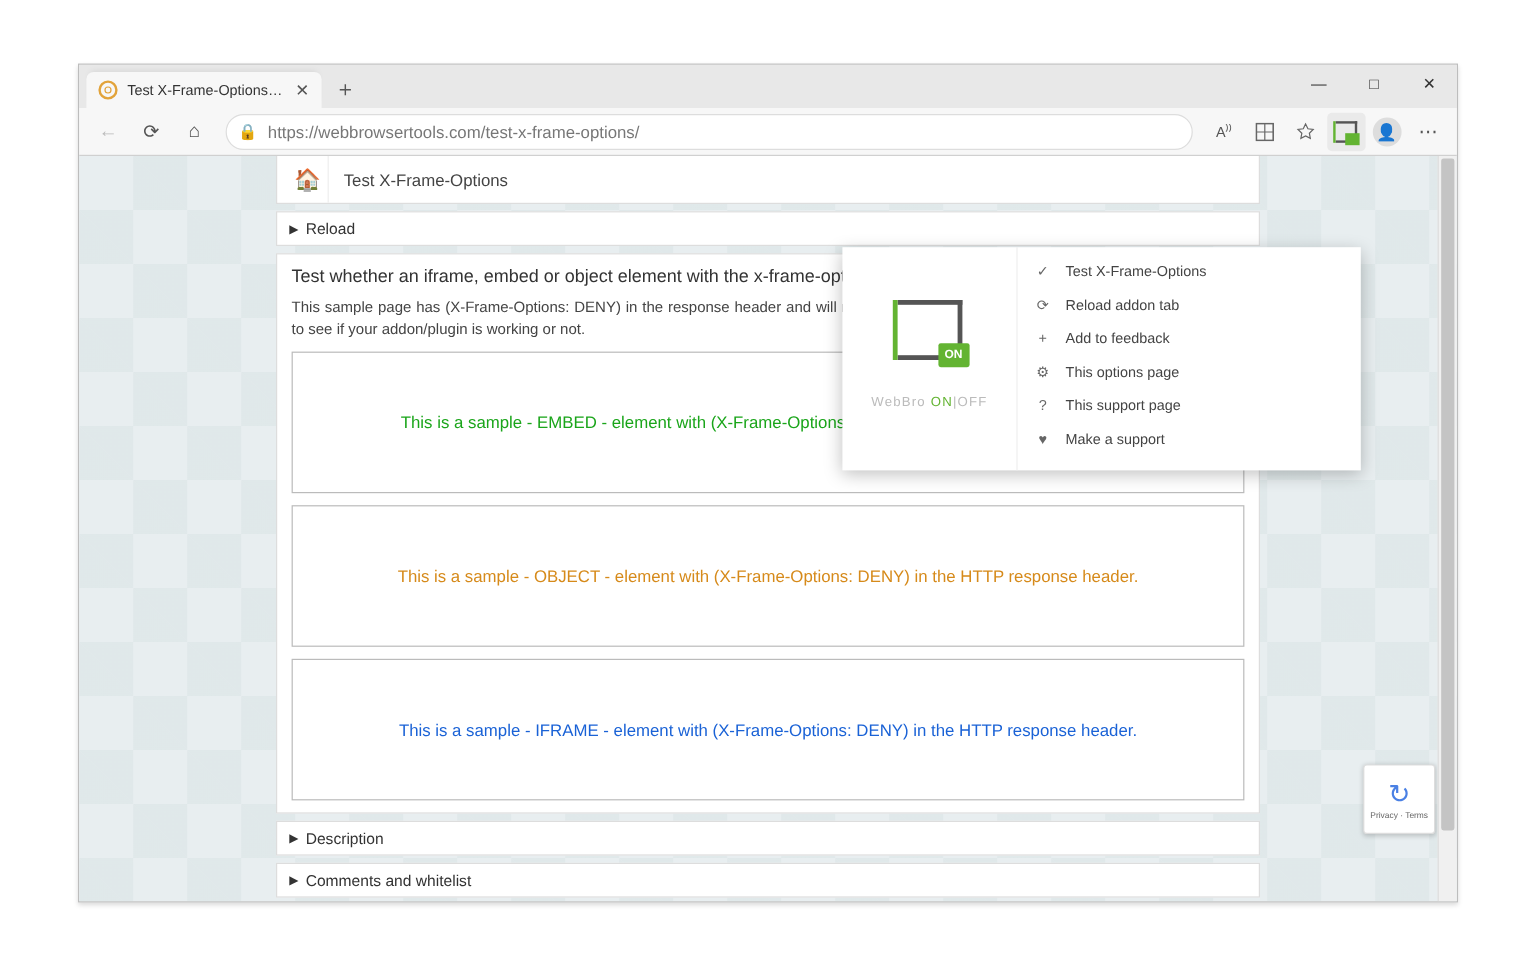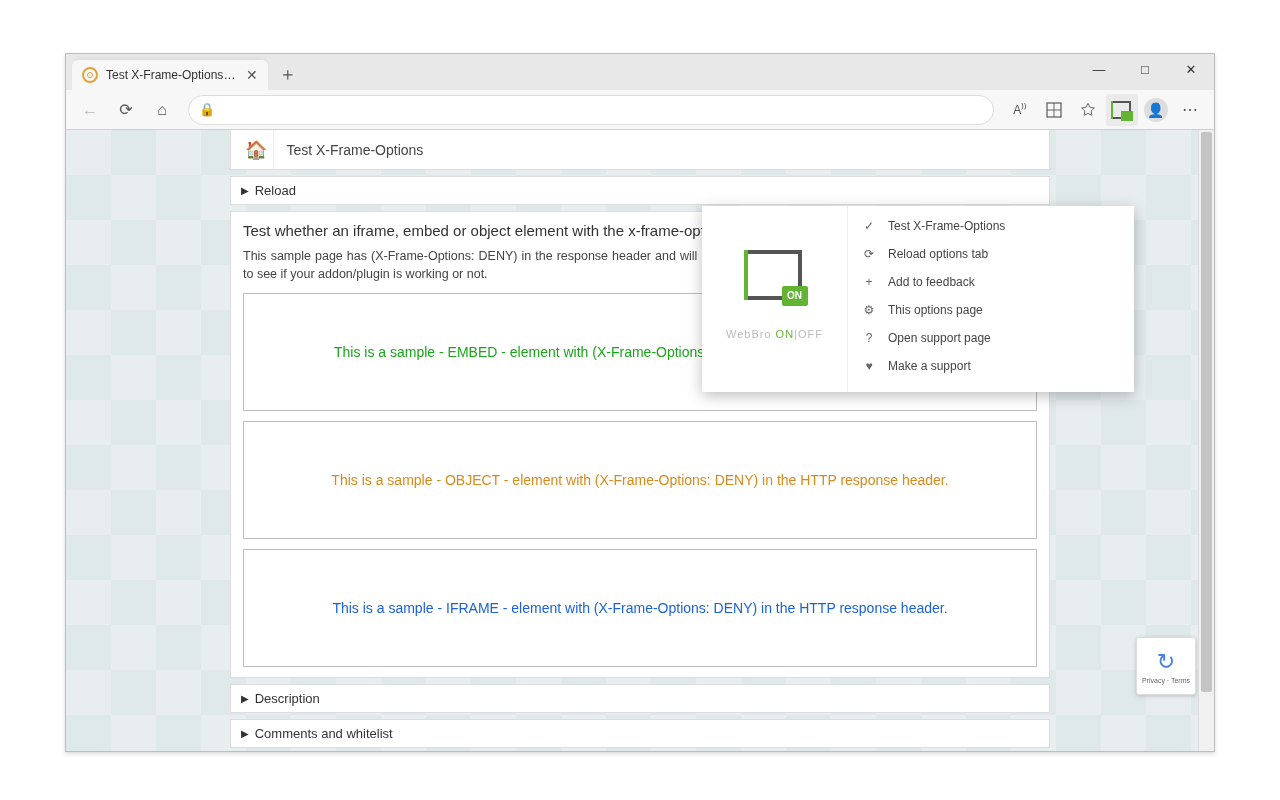--- a/index.html
+++ b/index.html
@@ -228,20 +228,21 @@
       </div>
     </div>
 
     <div class="toolbar">
       <div class="tb-btn disabled">←</div>
 
       <div class="tb-btn">⟳</div>
       <div class="tb-btn">⌂</div>
       <div class="addr-bar">
         <span class="lock">🔒</span>
+        <span class="url">https://webbrowsertools.com/test-x-frame-options/</span>
       </div>
       <div class="right-icons">
         <div class="tb-btn">
             <span style="font-size:12px">A⁾⁾</span>
           </div>
         <div class="tb-btn">
           <svg width="16" height="16" viewBox="0 0 16 16">
               <rect x="1" y="1" width="14" height="14" fill="none" stroke="#666" stroke-width="1.3"></rect>
               <path d="M1 8 H15 M8 1 V15" stroke="#666" stroke-width="1"></path>
             </svg>
@@ -315,33 +316,33 @@
             <span>WebBro </span><span class="on-txt">ON</span><span>|</span><span>OFF</span>
           </div>
         </div>
         <div class="ext-right">
           <div class="ext-item">
             <span class="mi">✓</span>
             <span>Test X-Frame-Options</span>
           </div>
           <div class="ext-item">
             <span class="mi">⟳</span>
-            <span>Reload options tab</span>
+            <span>Reload addon tab</span>
           </div>
           <div class="ext-item">
             <span class="mi">+</span>
             <span>Add to feedback</span>
           </div>
           <div class="ext-item">
             <span class="mi">⚙</span>
             <span>This options page</span>
           </div>
           <div class="ext-item">
             <span class="mi">?</span>
-            <span>Open support page</span>
+            <span>This support page</span>
           </div>
           <div class="ext-item">
             <span class="mi">♥</span>
             <span>Make a support</span>
           </div>
         </div>
       </div>
 
       <div class="recaptcha">
         <span class="rc">↻</span>

